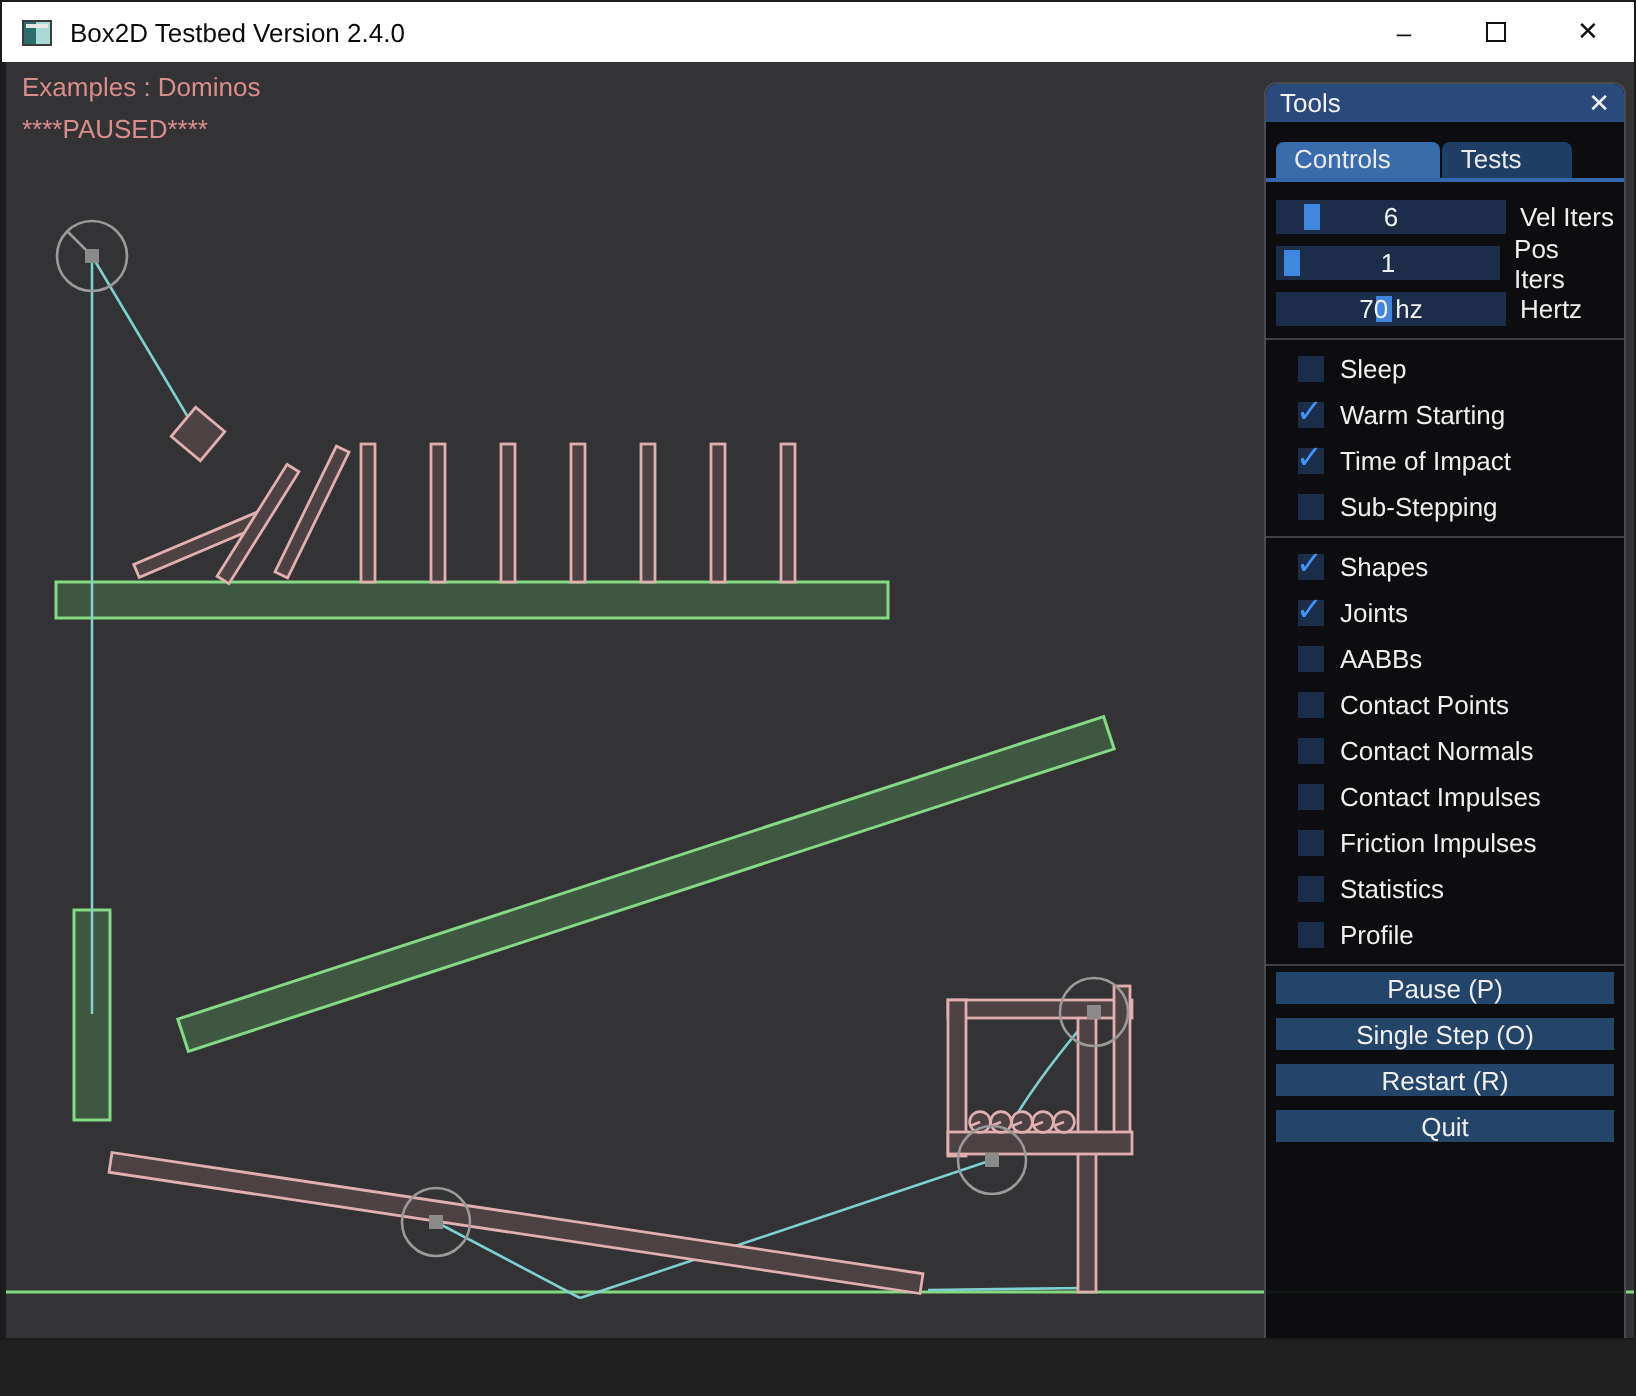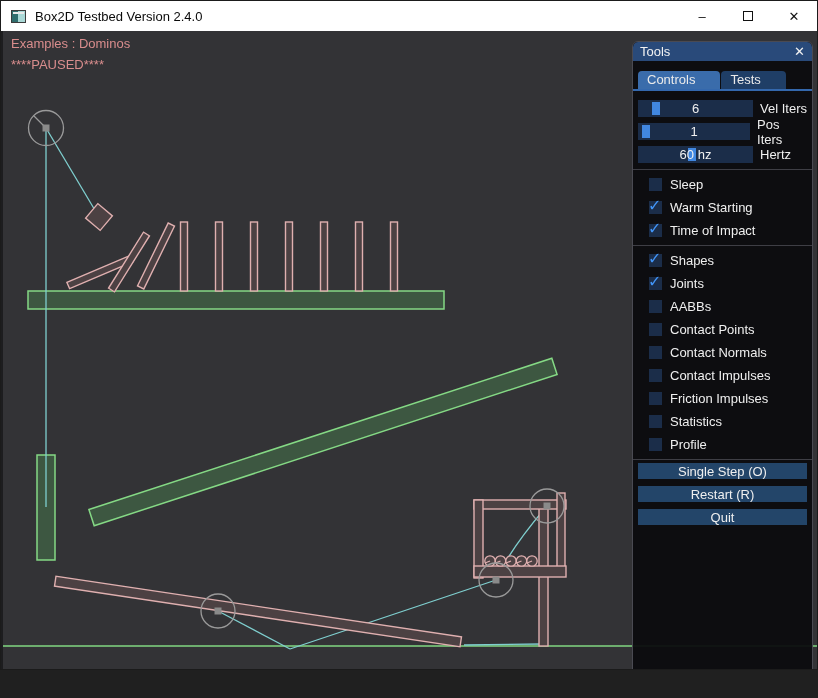--- a/index.html
+++ b/index.html
@@ -169,41 +169,45 @@
             <div class="slider-row">
               <div class="slider-track">
                 <div class="slider-grab" style="left: 4.06px;"></div>
                 <div class="slider-value">1</div>
               </div>
               <div class="slider-label">Pos Iters</div>
             </div>
             <div class="slider-row">
               <div class="slider-track">
                 <div class="slider-grab" style="left: 50.41px;"></div>
-                <div class="slider-value">60 hz</div>
+                <div class="slider-value">70 hz</div>
               </div>
               <div class="slider-label">Hertz</div>
             </div>
         </div>
 
         <div class="separator"></div>
 
         <div id="cbg1">
           <div class="cb-row">
               <div class="checkbox"></div>
               <div class="cb-label">Sleep</div>
             </div>
             <div class="cb-row">
               <div class="checkbox checked"></div>
               <div class="cb-label">Warm Starting</div>
             </div>
             <div class="cb-row">
               <div class="checkbox checked"></div>
               <div class="cb-label">Time of Impact</div>
             </div>
+            <div class="cb-row">
+              <div class="checkbox"></div>
+              <div class="cb-label">Sub-Stepping</div>
+            </div>
         </div>
 
         <div class="separator"></div>
 
         <div id="cbg2">
           <div class="cb-row">
               <div class="checkbox checked"></div>
               <div class="cb-label">Shapes</div>
             </div>
             <div class="cb-row">
@@ -236,20 +240,21 @@
             </div>
             <div class="cb-row">
               <div class="checkbox"></div>
               <div class="cb-label">Profile</div>
             </div>
         </div>
 
         <div class="separator"></div>
 
         <div class="btn-col" id="buttons-host">
+          <button class="panel-btn">Pause (P)</button>
             <button class="panel-btn">Single Step (O)</button>
             <button class="panel-btn">Restart (R)</button>
             <button class="panel-btn">Quit</button>
         </div>
       </div>
     </div>
 
   </div>
 </div>
 

